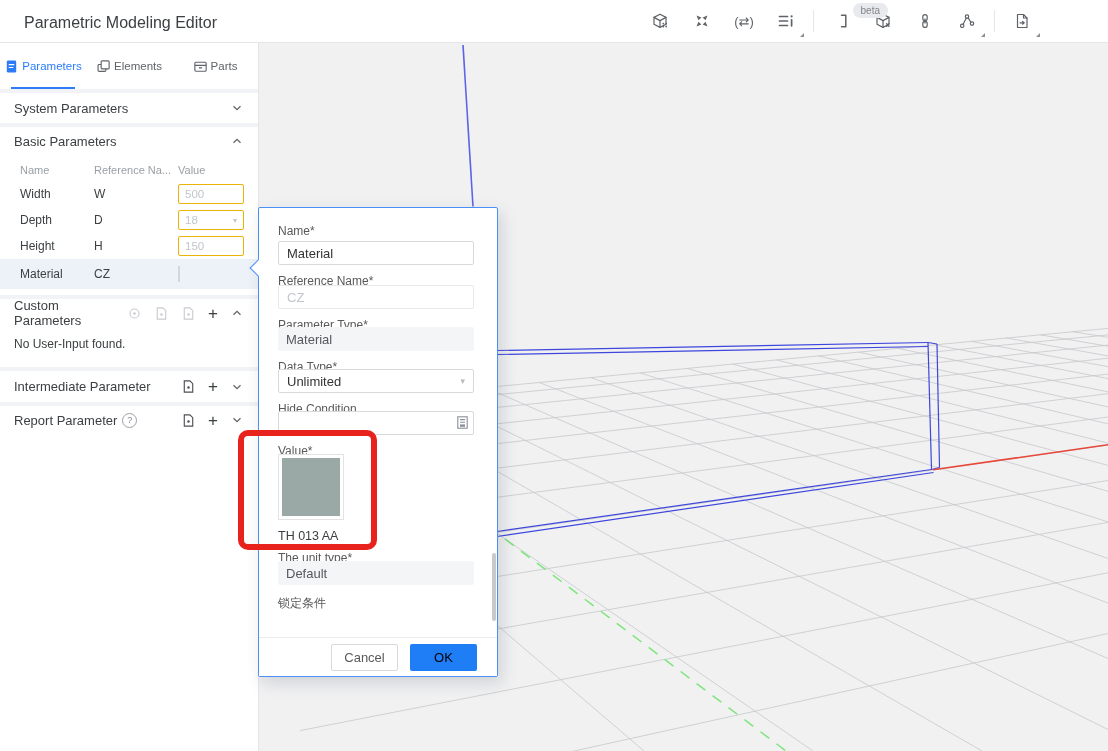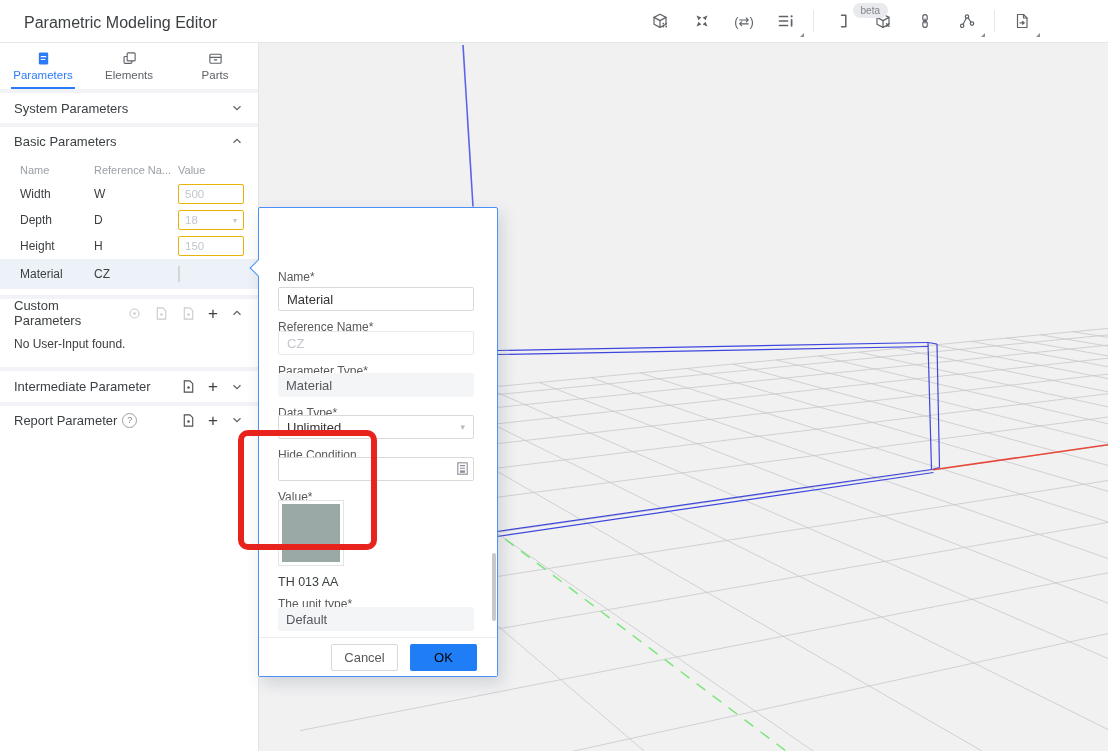--- a/index.html
+++ b/index.html
@@ -15,21 +15,21 @@
   .tool svg{display:block;stroke:#5f6368;fill:none;stroke-width:1.2;stroke-linecap:round;stroke-linejoin:round;}
   .tdiv{width:1px;height:22px;background:#e4e6e8;margin:0 6px;}
   .caret{position:absolute;right:3px;bottom:5px;width:0;height:0;
          border-bottom:4px solid #8a8f94;border-left:4px solid transparent;}
   .beta{position:absolute;right:220px;top:3px;background:#e8eaed;color:#80868b;font-size:10px;
         padding:2px 8px;border-radius:9px;z-index:7;}
   
   .sidebar{position:absolute;left:0;top:43px;width:258px;bottom:0;background:#fff;
            border-right:1px solid #e2e4e7;z-index:2;}
   .tabs{display:flex;height:46px;position:relative;}
-  .tab{flex:1;display:flex;flex-direction:column;align-items:center;justify-content:center;gap:3px;
+  .tab{flex:1;display:flex;flex-direction:row;align-items:center;justify-content:center;gap:3px;
        font-size:11.5px;color:#5f6368;cursor:pointer;position:relative;}
   .tab svg{display:block;}
   .tab.active{color:#2b7cf6;}
   .tab.active:after{content:"";position:absolute;bottom:0;left:11px;right:11px;height:2px;background:#2b7cf6;}
   .band{height:4px;background:#f1f3f6;}
   .secrow{height:30px;display:flex;align-items:center;padding:0 14px;font-size:13px;color:#3c4043;
           justify-content:space-between;cursor:pointer;}
   .secrow .icons{display:flex;align-items:center;gap:12px;}
   .secrow svg{display:block;}
   .thead{display:flex;height:22px;align-items:center;font-size:11px;color:#9aa0a6;margin-top:4px;}
@@ -48,21 +48,21 @@
   .qmark{display:inline-flex;width:13px;height:13px;border:1px solid #9aa0a6;border-radius:50%;
          align-items:center;justify-content:center;font-size:9px;color:#80868b;margin-left:5px;}
   
   .viewport{position:absolute;left:259px;top:43px;width:849px;height:708px;background:#f1f1f2;z-index:1;cursor:grab;}
   
   .dialog{position:absolute;left:258px;top:207px;width:238px;height:468px;background:#fff;
           border:1px solid #4a90f7;border-radius:2px;z-index:10;
           box-shadow:4px 6px 16px rgba(60,70,90,.18);}
   .callout{position:absolute;left:252px;top:262px;width:11px;height:11px;background:#fff;
            border-left:1px solid #4a90f7;border-bottom:1px solid #4a90f7;transform:rotate(45deg);z-index:11;}
-  .dbody{position:absolute;left:0;top:0;right:11px;height:410px;overflow:hidden;margin-top:46px;}
+  .dbody{position:absolute;left:0;top:0;right:11px;height:410px;overflow:hidden;}
   .fld{position:absolute;left:19px;width:196px;}
   .flabel{font-size:12px;color:#595959;line-height:14px;}
   .finput{width:196px;height:24px;border:1px solid #d9d9d9;border-radius:2px;box-sizing:border-box;
           font-size:13px;color:#333;padding:0 8px;font-family:"Liberation Sans",sans-serif;background:#fff;}
   .finput.dis{color:#c3c7cd;border-color:#e7e9ec;}
   .fread{width:196px;height:24px;background:#f4f5f6;border-radius:2px;box-sizing:border-box;
          font-size:13px;color:#55585e;padding:0 8px;display:flex;align-items:center;}
   .fselect{width:196px;height:24px;border:1px solid #d9d9d9;border-radius:2px;box-sizing:border-box;
            font-size:13px;color:#333;padding:0 8px;display:flex;align-items:center;justify-content:space-between;
            background:#fff;cursor:pointer;}

